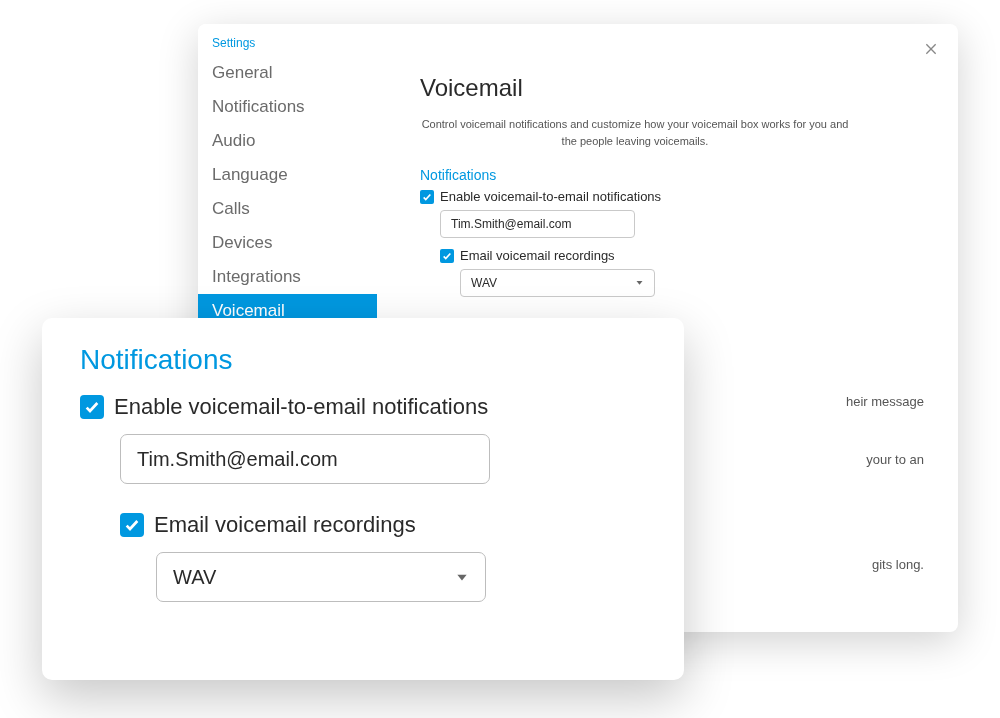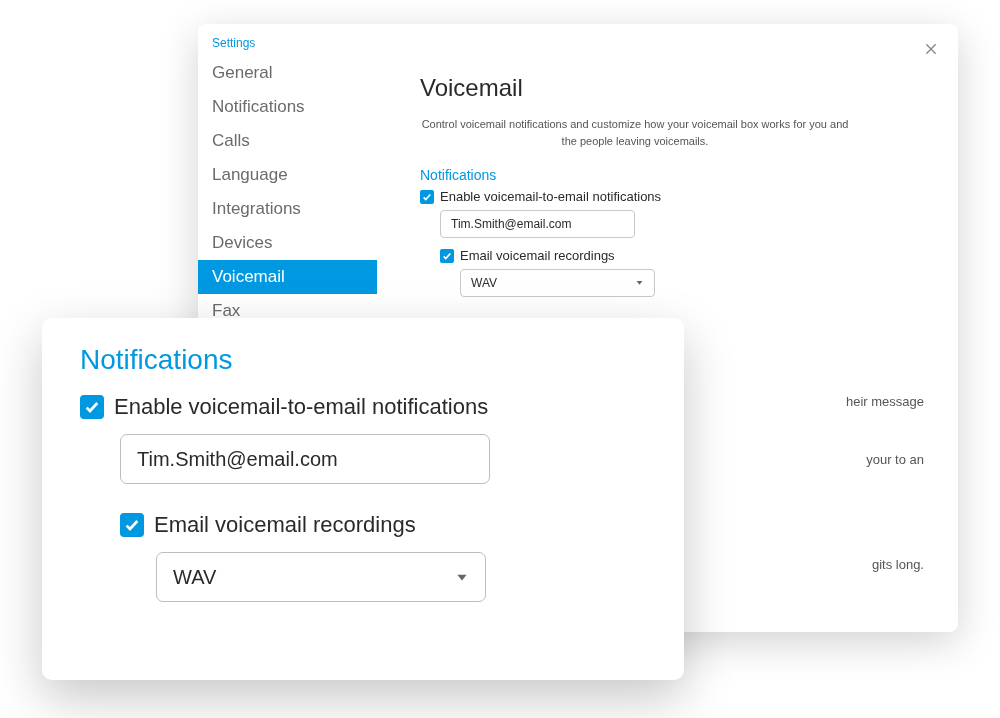--- a/index.html
+++ b/index.html
@@ -221,24 +221,25 @@
     .caret.big svg { width:14px; height:14px; color:#666; }
   </style>
 </head>
 <body>
 
 <div class="modal-back">
   <div class="sidebar">
     <div class="sidebar-header">Settings</div>
     <div class="sidebar-item">General</div>
     <div class="sidebar-item">Notifications</div>
+    <div class="sidebar-item">Audio</div>
+    <div class="sidebar-item">Language</div>
     <div class="sidebar-item">Calls</div>
-    <div class="sidebar-item">Language</div>
+    <div class="sidebar-item">Devices</div>
     <div class="sidebar-item">Integrations</div>
-    <div class="sidebar-item">Devices</div>
     <div class="sidebar-item active">Voicemail</div>
     <div class="sidebar-item">Fax</div>
     <div class="sidebar-item">Find me follow me</div>
     <div class="sidebar-item">Keyboard shortcuts</div>
   </div>
 
   <div class="main">
     <div class="close-btn">
       <svg viewBox="0 0 24 24" fill="none" stroke="currentColor" stroke-width="2">
           <line x1="5" y1="5" x2="19" y2="19"></line>

